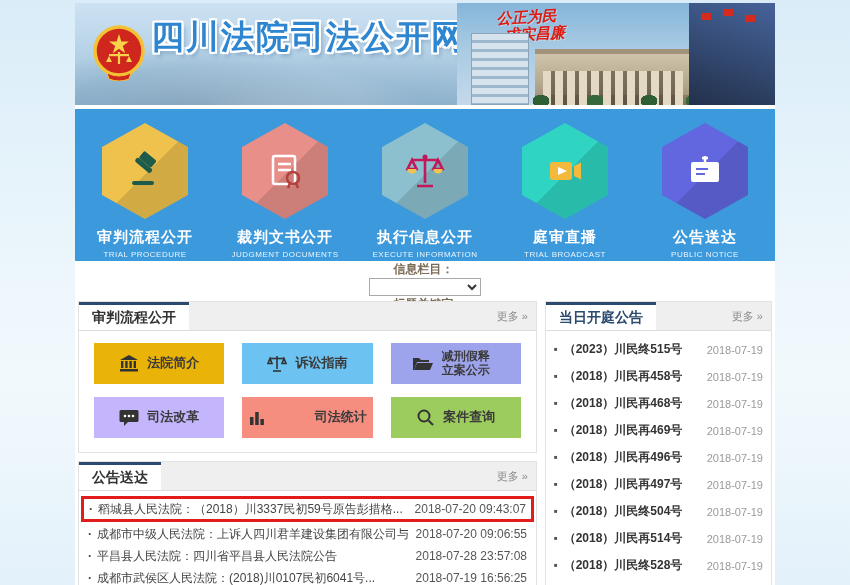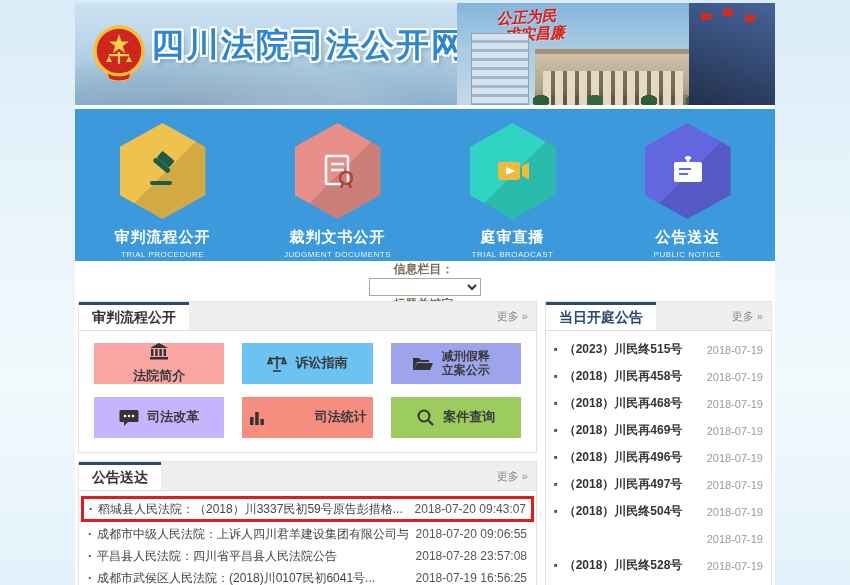--- a/index.html
+++ b/index.html
@@ -15,21 +15,21 @@
   .banner-left {
     flex:1; position:relative;
     background:
       radial-gradient(ellipse 300px 110px at 28% 112%, rgba(86,124,156,.55), transparent 62%),
       radial-gradient(ellipse 420px 150px at 80% 135%, rgba(116,152,182,.45), transparent 62%),
       radial-gradient(ellipse 260px 70px at 45% 108%, rgba(255,255,255,.5), transparent 70%),
       linear-gradient(180deg,#cde2f2 0%,#bad5e9 40%,#a7c7de 72%,#96b9d3 100%);
   }
   .emblem { position:absolute; left:18px; top:22px; }
   .site-title {
-    position:absolute; left:76px; top:20px;
+    position:absolute; left:76px; top:12px;
     font-size:33px; font-weight:bold; letter-spacing:2px; color:#2f86d0;
     text-shadow:-2px -2px 0 #fff,2px -2px 0 #fff,-2px 2px 0 #fff,2px 2px 0 #fff,
                 -2px 0 0 #fff,2px 0 0 #fff,0 -2px 0 #fff,0 2px 0 #fff,3px 4px 4px rgba(30,80,130,.35);
     cursor:pointer; white-space:nowrap;
   }
   .banner-right { width:318px; position:relative; background:linear-gradient(180deg,#85b5da 0%,#a9cbe3 45%,#c4d9ea 100%); overflow:hidden; }
   .bld-tower { position:absolute; left:14px; bottom:0; width:58px; height:72px;
     background:repeating-linear-gradient(180deg,#d7e3ec 0 6px,#9db7cc 6px 9px); border:1px solid #8ba4b8; }
   .bld-main { position:absolute; left:78px; bottom:0; width:158px; height:56px;
     background:linear-gradient(180deg,#cfc3ab 0%,#b3a78d 60%,#938highlight770 100%);
@@ -165,20 +165,39 @@
             <line x1="14" y1="20" x2="27" y2="20" stroke="#fff" stroke-width="2.5"></line>
             <circle cx="29" cy="28" r="6" fill="none" stroke="#b5403c" stroke-width="2.5"></circle>
             <path d="M26 33 l-2 5 M32 33 l2 5" stroke="#b5403c" stroke-width="2.5"></path>
           </svg>
         </span>
       </div>
       <span class="hex-zh">裁判文书公开</span>
       <span class="hex-en">JUDGMENT DOCUMENTS</span>
     </div>
 
+    <div class="hex-item">
+      <div class="hex" style="background-color: rgb(140, 192, 207);">
+        <span class="gicon">
+          <svg width="44" height="44" viewBox="0 0 44 44">
+            <g stroke="#c3175a" stroke-width="2.6" fill="none">
+              <line x1="22" y1="6" x2="22" y2="34"></line>
+              <line x1="9" y1="11" x2="35" y2="11"></line>
+              <path d="M9 11 l-4.5 9 h9 z M35 11 l-4.5 9 h9 z"></path>
+              <line x1="14" y1="37" x2="30" y2="37"></line>
+            </g>
+            <path d="M4.5 20 a4.5 4.5 0 0 0 9 0 z" fill="#f2c44e"></path>
+            <path d="M30.5 20 a4.5 4.5 0 0 0 9 0 z" fill="#f2c44e"></path>
+            <circle cx="22" cy="8" r="2.5" fill="#c3175a"></circle>
+          </svg>
+        </span>
+      </div>
+      <span class="hex-zh">执行信息公开</span>
+      <span class="hex-en">EXECUTE INFORMATION</span>
+    </div>
 
     <div class="hex-item">
       <div class="hex" style="background-color: rgb(47, 213, 194);">
         <span class="gicon">
           <svg width="44" height="44" viewBox="0 0 44 44">
             <rect x="7" y="13" width="22" height="18" rx="3" fill="#f2b93d"></rect>
             <polygon points="31,17 38,13.5 38,30.5 31,27" fill="#f2b93d"></polygon>
             <polygon points="15,18 24,22 15,26" fill="#fff"></polygon>
           </svg>
         </span>
@@ -219,21 +238,21 @@
 
   <div class="main">
     <div class="col-left">
 
       <div class="panel">
         <div class="panel-head">
           <span class="panel-tab">审判流程公开</span>
           <span class="more">更多 »</span>
         </div>
         <div class="btn-grid">
-          <button class="grid-btn" style="background-color: #fca5a5; flex-direction: column;">
+          <button class="grid-btn" style="background-color: #eab308;">
             <span class="gicon">
               <svg width="20" height="18" viewBox="0 0 20 18" fill="#333">
                 <polygon points="10,0 19,5 1,5"></polygon>
                   <rect x="2" y="6" width="2.4" height="7"></rect>
                 <rect x="6.2" y="6" width="2.4" height="7"></rect>
                   <rect x="10.4" y="6" width="2.4" height="7"></rect>
                 <rect x="14.6" y="6" width="2.4" height="7"></rect>
                   <rect x="1" y="14" width="18" height="2.5"></rect>
               </svg>
               </span>
@@ -350,20 +369,21 @@
           </div>
           <div class="hrow">
             <span class="t">（2018）川民再497号</span>
             <span class="d">2018-07-19</span>
           </div>
           <div class="hrow">
             <span class="t">（2018）川民终504号</span>
             <span class="d">2018-07-19</span>
           </div>
           <div class="hrow">
+            <span class="t">（2018）川民再514号</span>
             <span class="d">2018-07-19</span>
           </div>
           <div class="hrow">
             <span class="t">（2018）川民终528号</span>
             <span class="d">2018-07-19</span>
           </div>
           <div class="hrow">
             <span class="t">（2018）川民终566号</span>
 
           </div>

